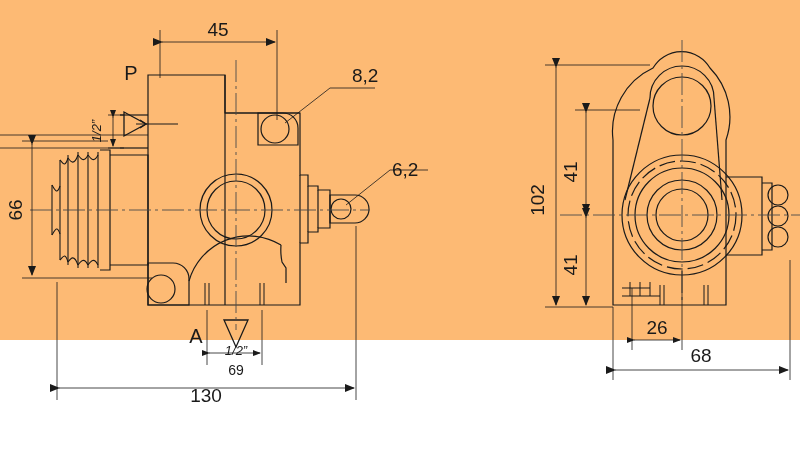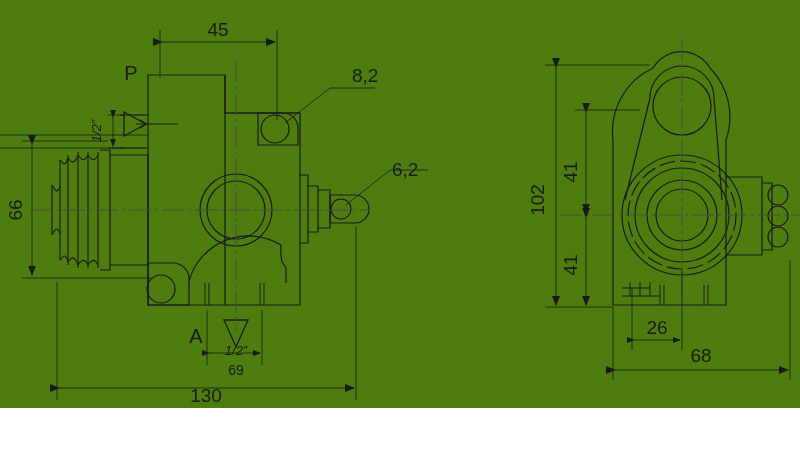--- a/index.html
+++ b/index.html
@@ -1,18 +1,18 @@
 <!DOCTYPE html>
 <html><head>
 <meta charset="utf-8">
 <style>
   html,body{margin:0;padding:0;background:#ffffff;}
   body{width:800px;height:450px;overflow:hidden;
        font-family:"Liberation Sans", sans-serif;color:#1a1a1a;}
-  #stage{position:relative;width:800px;height:408px;background:#4d7c0f;}
+  #stage{position:relative;width:800px;height:340px;background:#fdba74;}
   svg{display:block;}
   .dimtxt{font-family:"Liberation Sans", sans-serif;font-size:19px;fill:#1a1a1a;}
   .dimtxt-sm{font-family:"Liberation Sans", sans-serif;font-size:14px;fill:#1a1a1a;}
   .porttxt{font-family:"Liberation Sans", sans-serif;font-size:20px;fill:#1a1a1a;}
   .fractxt{font-family:"Liberation Sans", sans-serif;font-size:13px;fill:#1a1a1a;font-style:italic;}
 </style>
 </head>
 <body>
 
 <div id="stage">

